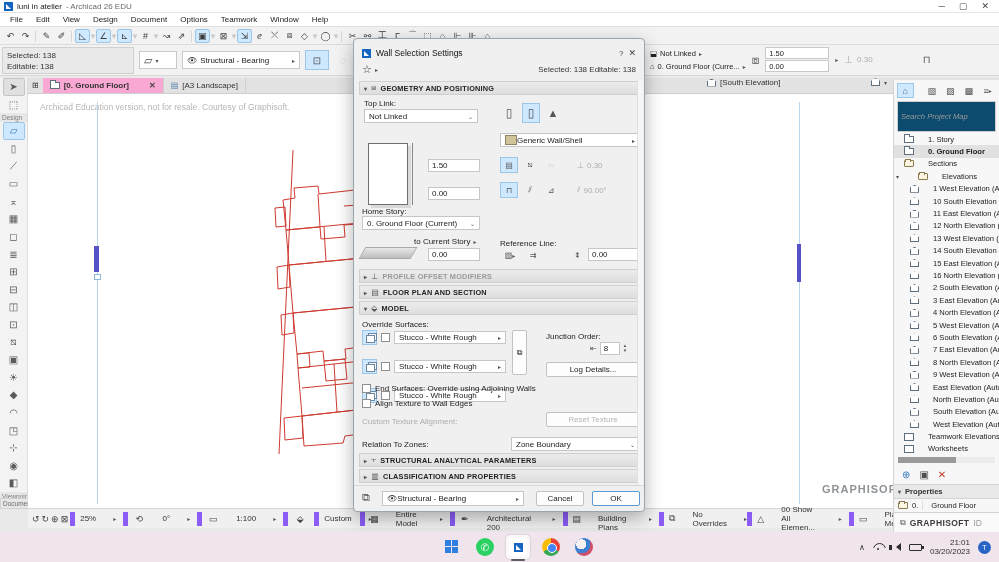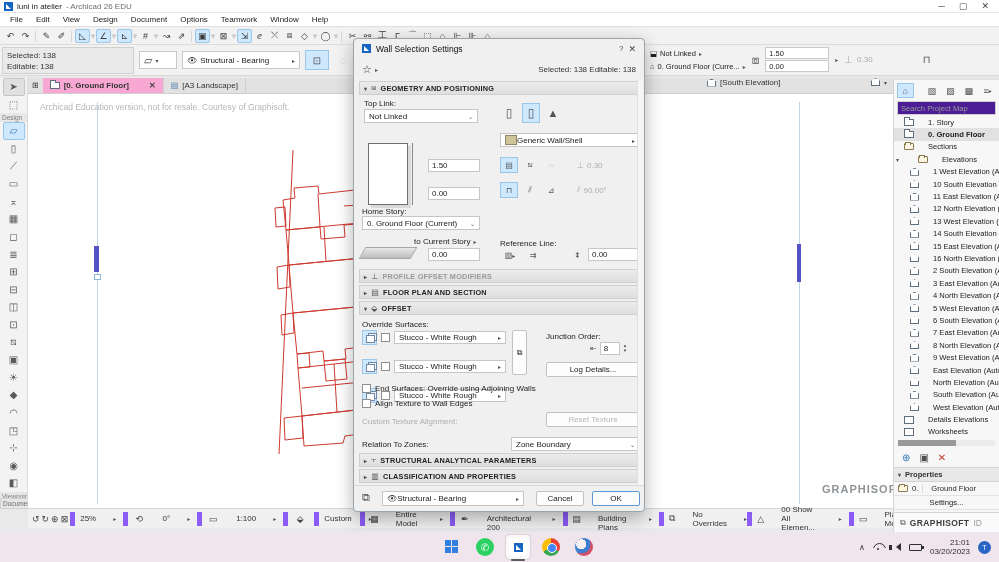--- a/index.html
+++ b/index.html
@@ -50,21 +50,21 @@
   .elev-line { width:1px; background:#b9d6ec; }
   .elev-marker { background:#5552c6; }
 
   
   .statusbar { left:28px; top:508px; width:865px; height:20px; background:#f0f0f0; border-top:1px solid #d6d6d6; display:flex; align-items:center; gap:2px; padding-left:4px; color:#333; }
   .sb-ico { width:14px; display:inline-flex; justify-content:center; font-size:9px; color:#444; }
   .sb-item { display:flex; align-items:center; gap:17px; border-left:5px solid #8b5cf6; padding:0 5px; height:14px; }
 
   
   .dialog { left:353px; top:38px; width:292px; height:474px; background:#f0f0f0; border:1px solid #9aa4ac; border-radius:4px; box-shadow:0 6px 18px rgba(0,0,0,.3); z-index:30; font-size:8px; }
-  .dlg-title { left:0; top:0; width:100%; height:19px; display:flex; align-items:center; gap:5px; padding:0 8px; }
+  .dlg-title { left:0; top:0; width:100%; height:19px; display:flex; align-items:flex-end; gap:5px; padding:0 8px; }
   .dlg-title .t { flex:1; font-size:8.5px; color:#111; }
   .dlg-favrow { left:0; top:19px; width:100%; height:23px; display:flex; align-items:center; padding:0 8px; gap:3px; }
   .dlg-sel { margin-left:auto; color:#333; }
   .sect { width:282px; left:5px; height:14px; background:linear-gradient(#ececec,#dedede); border:1px solid #cfcfcf; display:flex; align-items:center; gap:4px; padding:0 4px; font-weight:bold; font-size:7.3px; color:#222; letter-spacing:.2px; }
   .sect .si { font-weight:normal; font-size:8px; color:#555; }
   .sect.dis { color:#9a9a9a; }
   .fld { background:#fff; border:1px solid #c6c6c6; display:flex; align-items:center; padding:0 3px; height:13px; }
   .dd { background:#fff; border:1px solid #c6c6c6; display:flex; align-items:center; padding:0 4px; height:14px; }
   .dd .caret { margin-left:auto; }
   .ibtn { border:1px solid transparent; display:inline-flex; align-items:center; justify-content:center; color:#555; }
@@ -78,21 +78,21 @@
   .cube::after { content:""; position:absolute; left:3px; top:4px; width:7px; height:6px; background:#fff; border:1px solid #6d87a0; box-shadow:2px -2px 0 -0.5px #dcethe; }
   .cube::before { content:""; position:absolute; left:5px; top:2px; width:7px; height:6px; background:#eef4fa; border:1px solid #6d87a0; }
   .wallprev { border:1px solid #6f6f6f; background:#fff; box-shadow:3px 3px 0 #d9d9d9; }
   .scroll-track { background:#f6f6f6; border-left:1px solid #e0e0e0; }
 
   
   .sidebar { left:893px; top:80px; width:106px; height:452px; background:#f7f7f7; border-left:1px solid #d4d4d4; font-size:7.6px; }
   .sb-tabs { display:flex; align-items:center; gap:2px; padding:3px 3px 2px 3px; }
   .sb-tab { width:17px; height:15px; display:inline-flex; align-items:center; justify-content:center; font-size:9px; color:#4f4f4f; border:1px solid transparent; }
   .sb-tab.hl { background:#cde8ff; border-color:#9cc6e8; }
-  .searchbox { margin:1px 3px; height:14px; background:#4c1d95; border:1px solid #cfcfcf; color:#9a9a9a; display:flex; align-items:center; padding:0 3px; }
+  .searchbox { margin:1px 3px; height:31px; background:#0c4a6e; border:1px solid #cfcfcf; color:#9a9a9a; display:flex; align-items:center; padding:0 3px;font-style:italic; }
   .tree { height:322px; overflow:hidden; }
   .tree-row { display:flex; align-items:center; gap:14px; height:12.4px; padding-left:10px; white-space:nowrap; overflow:hidden; }
   .tree-row.child { padding-left:16px; }
   .tree-row.sel { background:#e1e1e1; font-weight:bold; }
   .tree-row.exp::before { content:"▾"; font-size:6px; color:#555; margin-left:-8px; width:8px; }
   .ico { flex:0 0 auto; position:relative; }
   .ico-story { width:10px; height:7px; border:1px solid #5f6e7d; background:#fff; }
   .ico-story::before { content:""; position:absolute; left:-1px; top:-3px; width:4px; height:2px; border:1px solid #5f6e7d; border-bottom:none; background:#fff; }
   .ico-folder { width:10px; height:7px; border:1px solid #8a7a50; background:#fdf6e3; border-radius:1px; }
   .ico-folder::before { content:""; position:absolute; left:0px; top:-2px; width:4px; height:2px; background:#fdf6e3; border:1px solid #8a7a50; border-bottom:none; }
@@ -529,21 +529,21 @@
         <span>South Elevation (Auto-reb</span>
       </div>
 
       <div class="tree-row child">
         <span class="ico ico-elev"></span>
         <span>West Elevation (Auto-rebu</span>
       </div>
 
       <div class="tree-row">
         <span class="ico ico-int"></span>
-        <span>Details Elevations</span>
+        <span>Teamwork Elevations</span>
       </div>
 
       <div class="tree-row">
         <span class="ico ico-int"></span>
         <span>Worksheets</span>
       </div>
     </div>
   <div class="hscroll">
       <div class="thumb"></div>
     </div>
@@ -656,21 +656,21 @@
     <span>PROFILE OFFSET MODIFIERS</span>
   </div>
   <div class="abs sect" style="top:246px">
     <span class="caret">▸</span>
       <span class="si">▤</span>
     <span>FLOOR PLAN AND SECTION</span>
   </div>
   <div class="abs sect" style="top:262px">
     <span class="caret">▾</span>
       <span class="si">⬙</span>
-    <span>OFFSET</span>
+    <span>MODEL</span>
   </div>
 
   <span class="abs" style="left:8px;top:281px">Override Surfaces:</span>
   <div class="abs" style="left:8px;top:291px;display:flex;flex-direction:column;gap:14px">
 
       <div style="display:flex;align-items:center;gap:4px">
         <span class="cube"></span>
         <span class="chk"></span>
         <div class="dd" style="width:112px;height:13px">
           <span>Stucco - White Rough</span>

